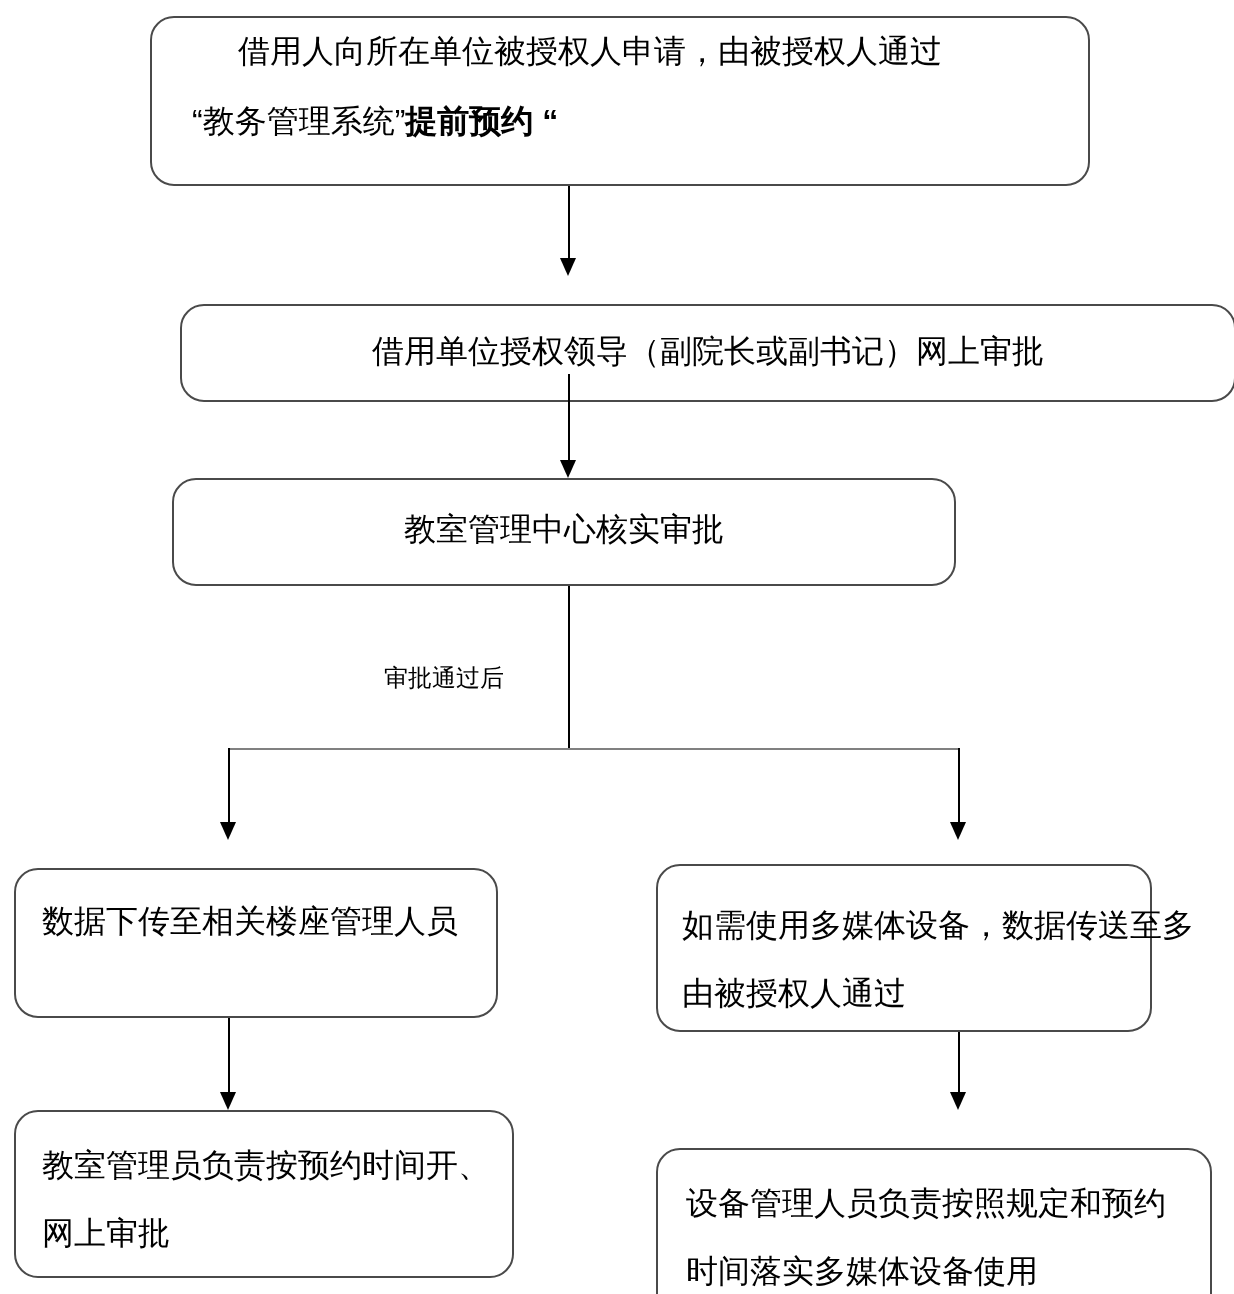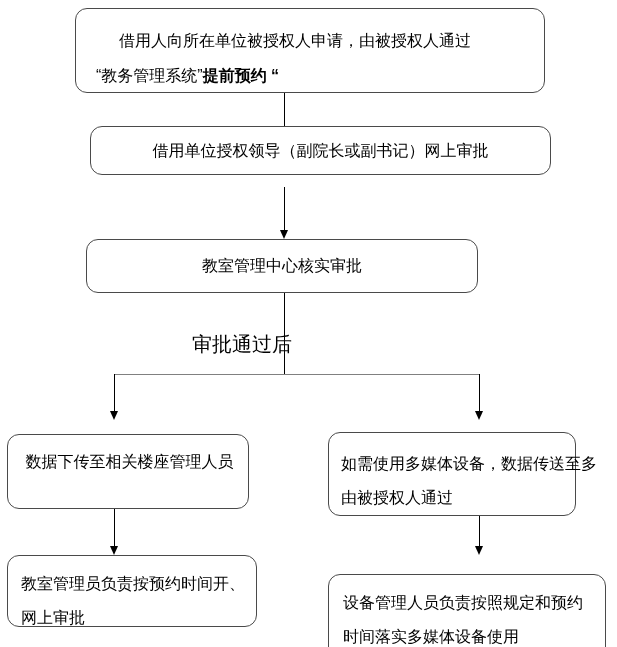--- a/index.html
+++ b/index.html
@@ -26,27 +26,27 @@
     line-height: 34px;
     white-space: nowrap;
   }
   .node .tline { white-space: nowrap; }
   .centered {
     display: flex;
     align-items: center;
     justify-content: center;
   }
   
-  .n-apply  { left: 75px;  top: 8px;   width: 470px; height: 85px; padding: 14px 10px 0 20px; line-height: 35px; }
+  .n-apply  { left: 75px;  top: 8px;   width: 470px; height: 85px; padding: 0 10px 0 20px; line-height: 35px; }
   .n-apply .tline1 { text-indent: 23px; }
-  .n-leader { left: 90px;  top: 126px; width: 461px; height: 49px; }
+  .n-leader { left: 90px;  top: 152px; width: 528px; height: 49px; font-family: Liberation Mono, monospace; }
   .n-center { left: 86px;  top: 239px; width: 392px; height: 54px; }
-  .n-data   { left: 7px;   top: 434px; width: 242px; height: 75px; padding: 10px 10px 6px 13px; text-align: center; }
+  .n-data   { left: 7px;   top: 434px; width: 242px; height: 75px; padding: 10px 10px 6px 13px; }
   .n-mm     { left: 328px; top: 432px; width: 248px; height: 84px; padding: 14px 6px 0 12px; }
-  .n-room   { left: 7px;   top: 555px; width: 250px; height: 72px; padding: 11px 10px 0 13px; }
+  .n-room   { left: 7px;   top: 555px; width: 250px; height: 84px; padding: 11px 10px 0 13px; }
   .n-equip  { left: 328px; top: 553px; width: 278px; height: 86px; padding: 11px 6px 0 14px; margin-top: 21px; }
   
   .vline {
     position: absolute;
     width: 1px;
     background: #000000;
   }
   .hline {
     position: absolute;
     height: 1px;
@@ -71,21 +71,21 @@
   .vbr { left: 479px; top: 374px; height: 38px; }
   .abr { left: 475px; top: 411px; }
   .vl2 { left: 114px; top: 509px; height: 38px; }
   .al2 { left: 110px; top: 546px; }
   .vr2 { left: 479px; top: 516px; height: 31px; }
   .ar2 { left: 475px; top: 546px; }
   .branch-label {
     position: absolute;
     left: 192px;
     top: 331px;
-    font-size: 20px;
+    font-size: 12px;
     white-space: nowrap;
   }
   .bold-seg { font-weight: bold; }
 </style>
 </head>
 <body>
 
 <div class="canvas">
 
   <div class="node n-apply">

